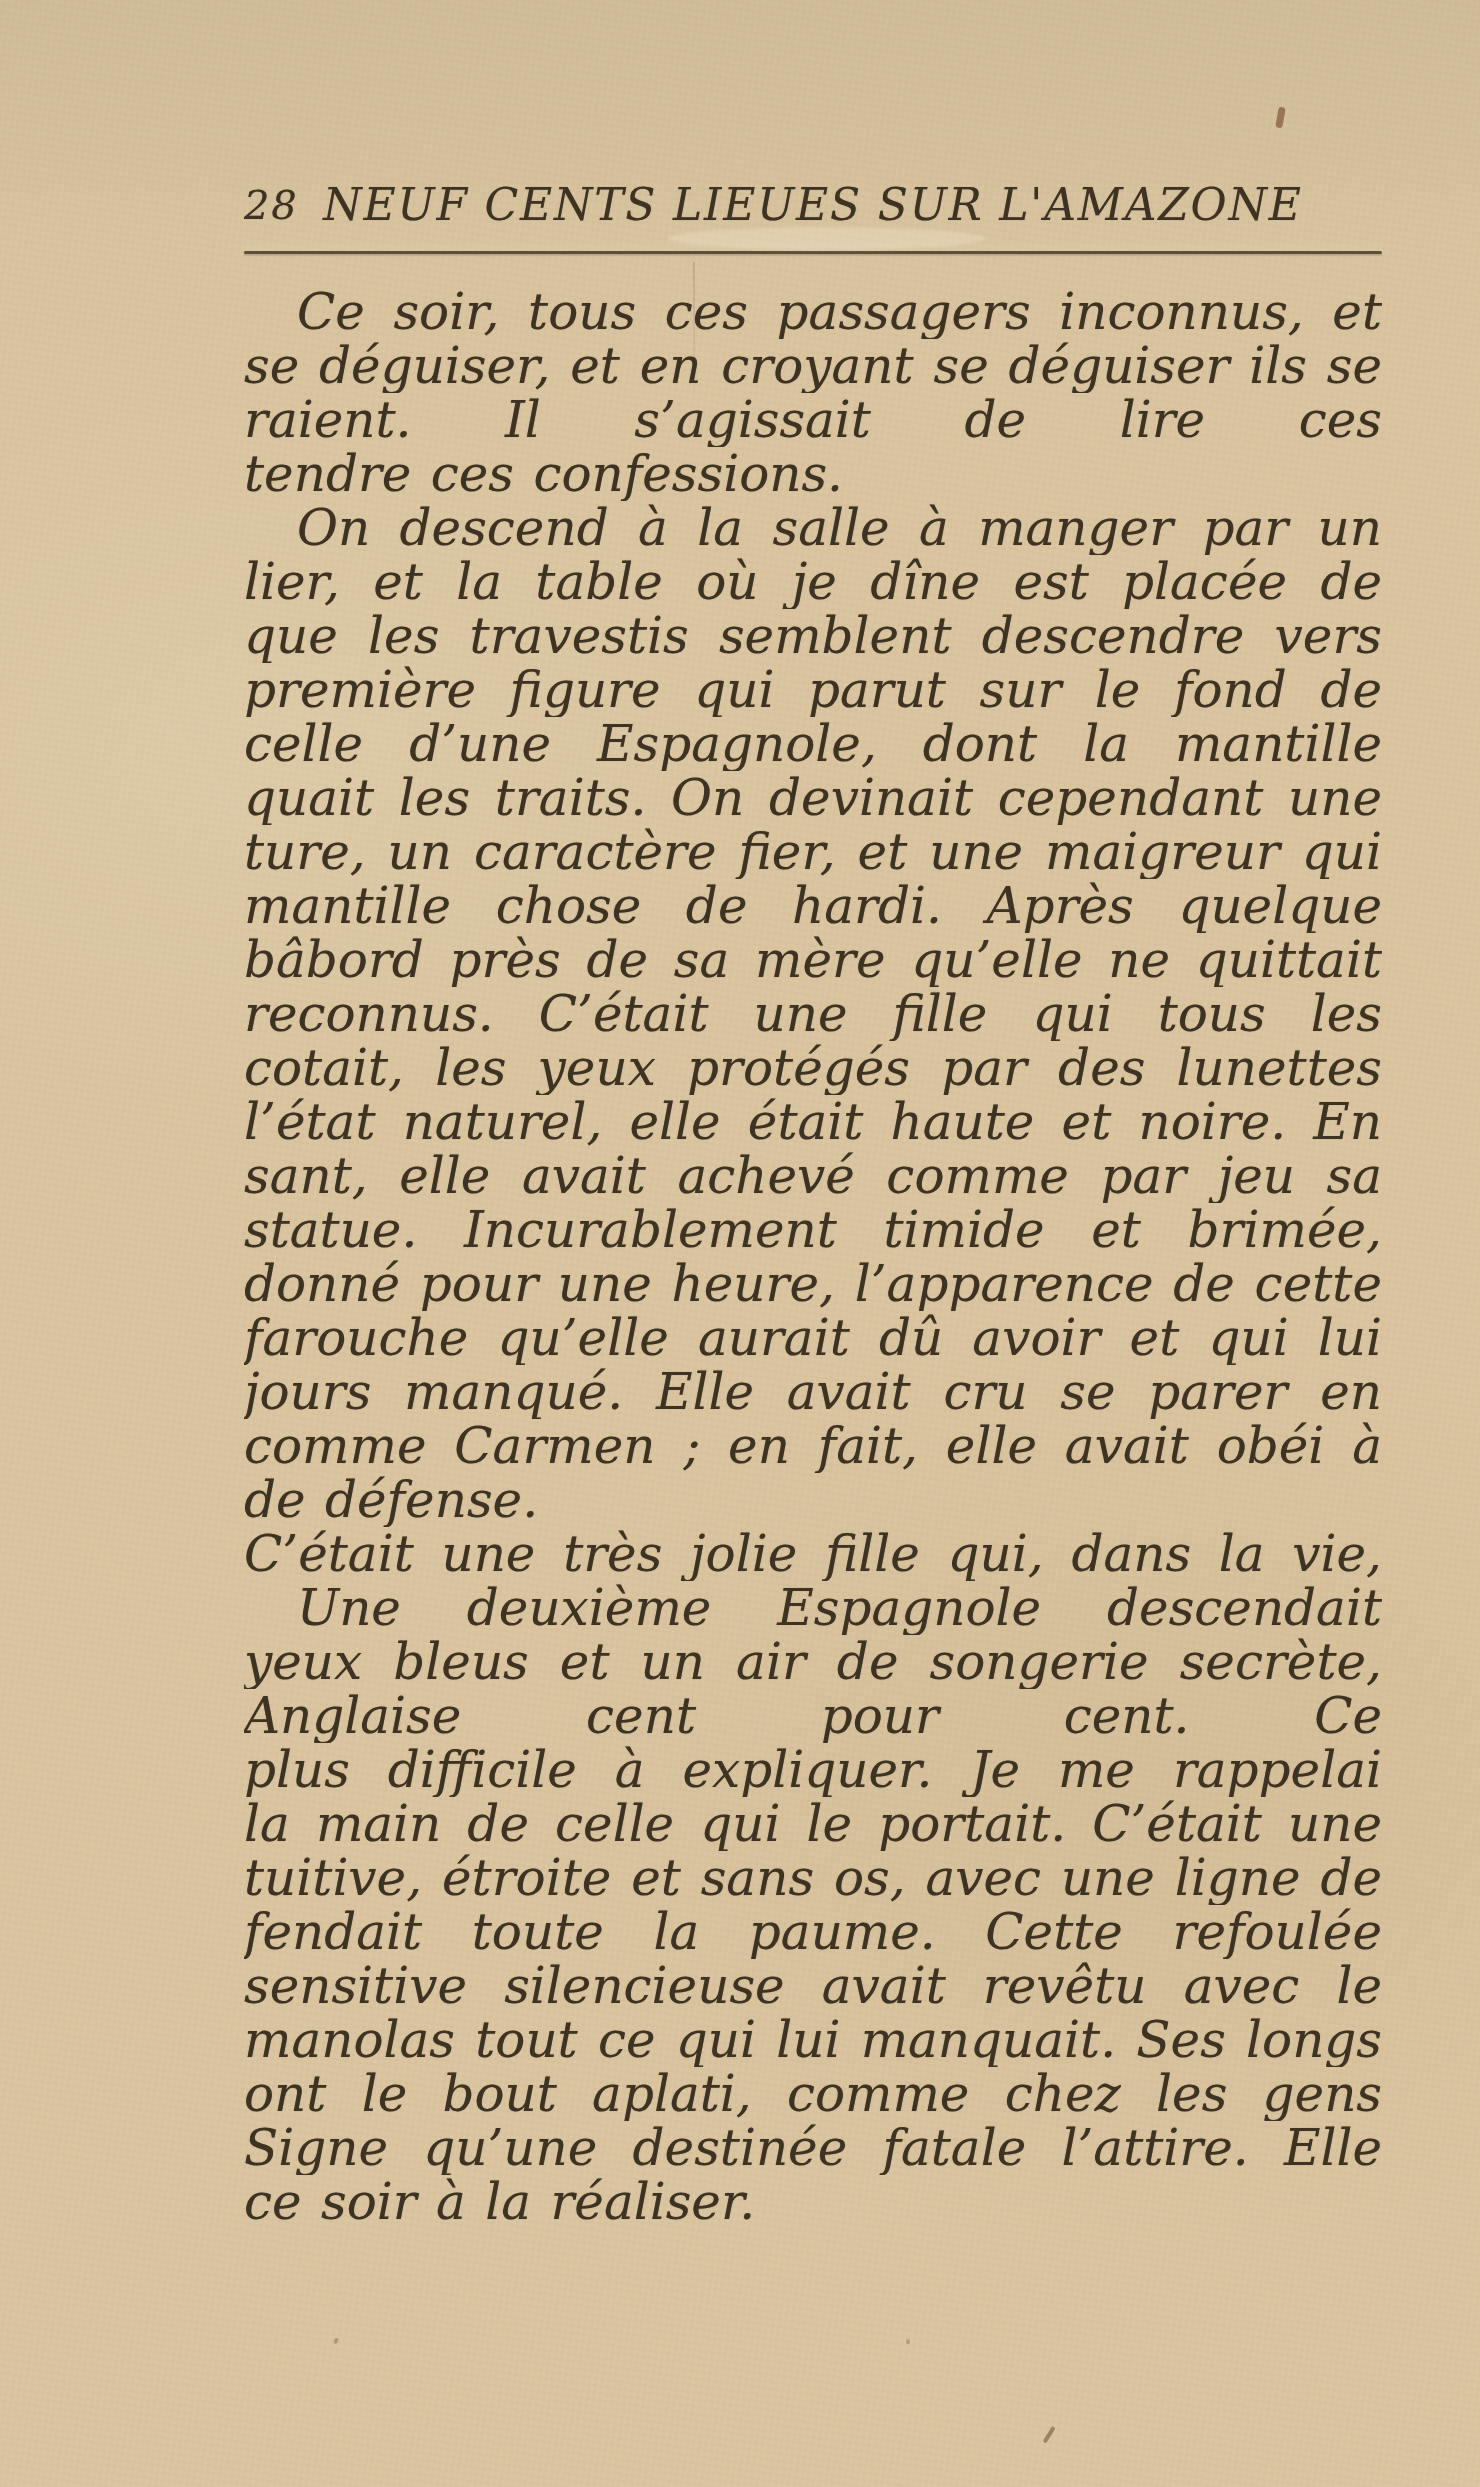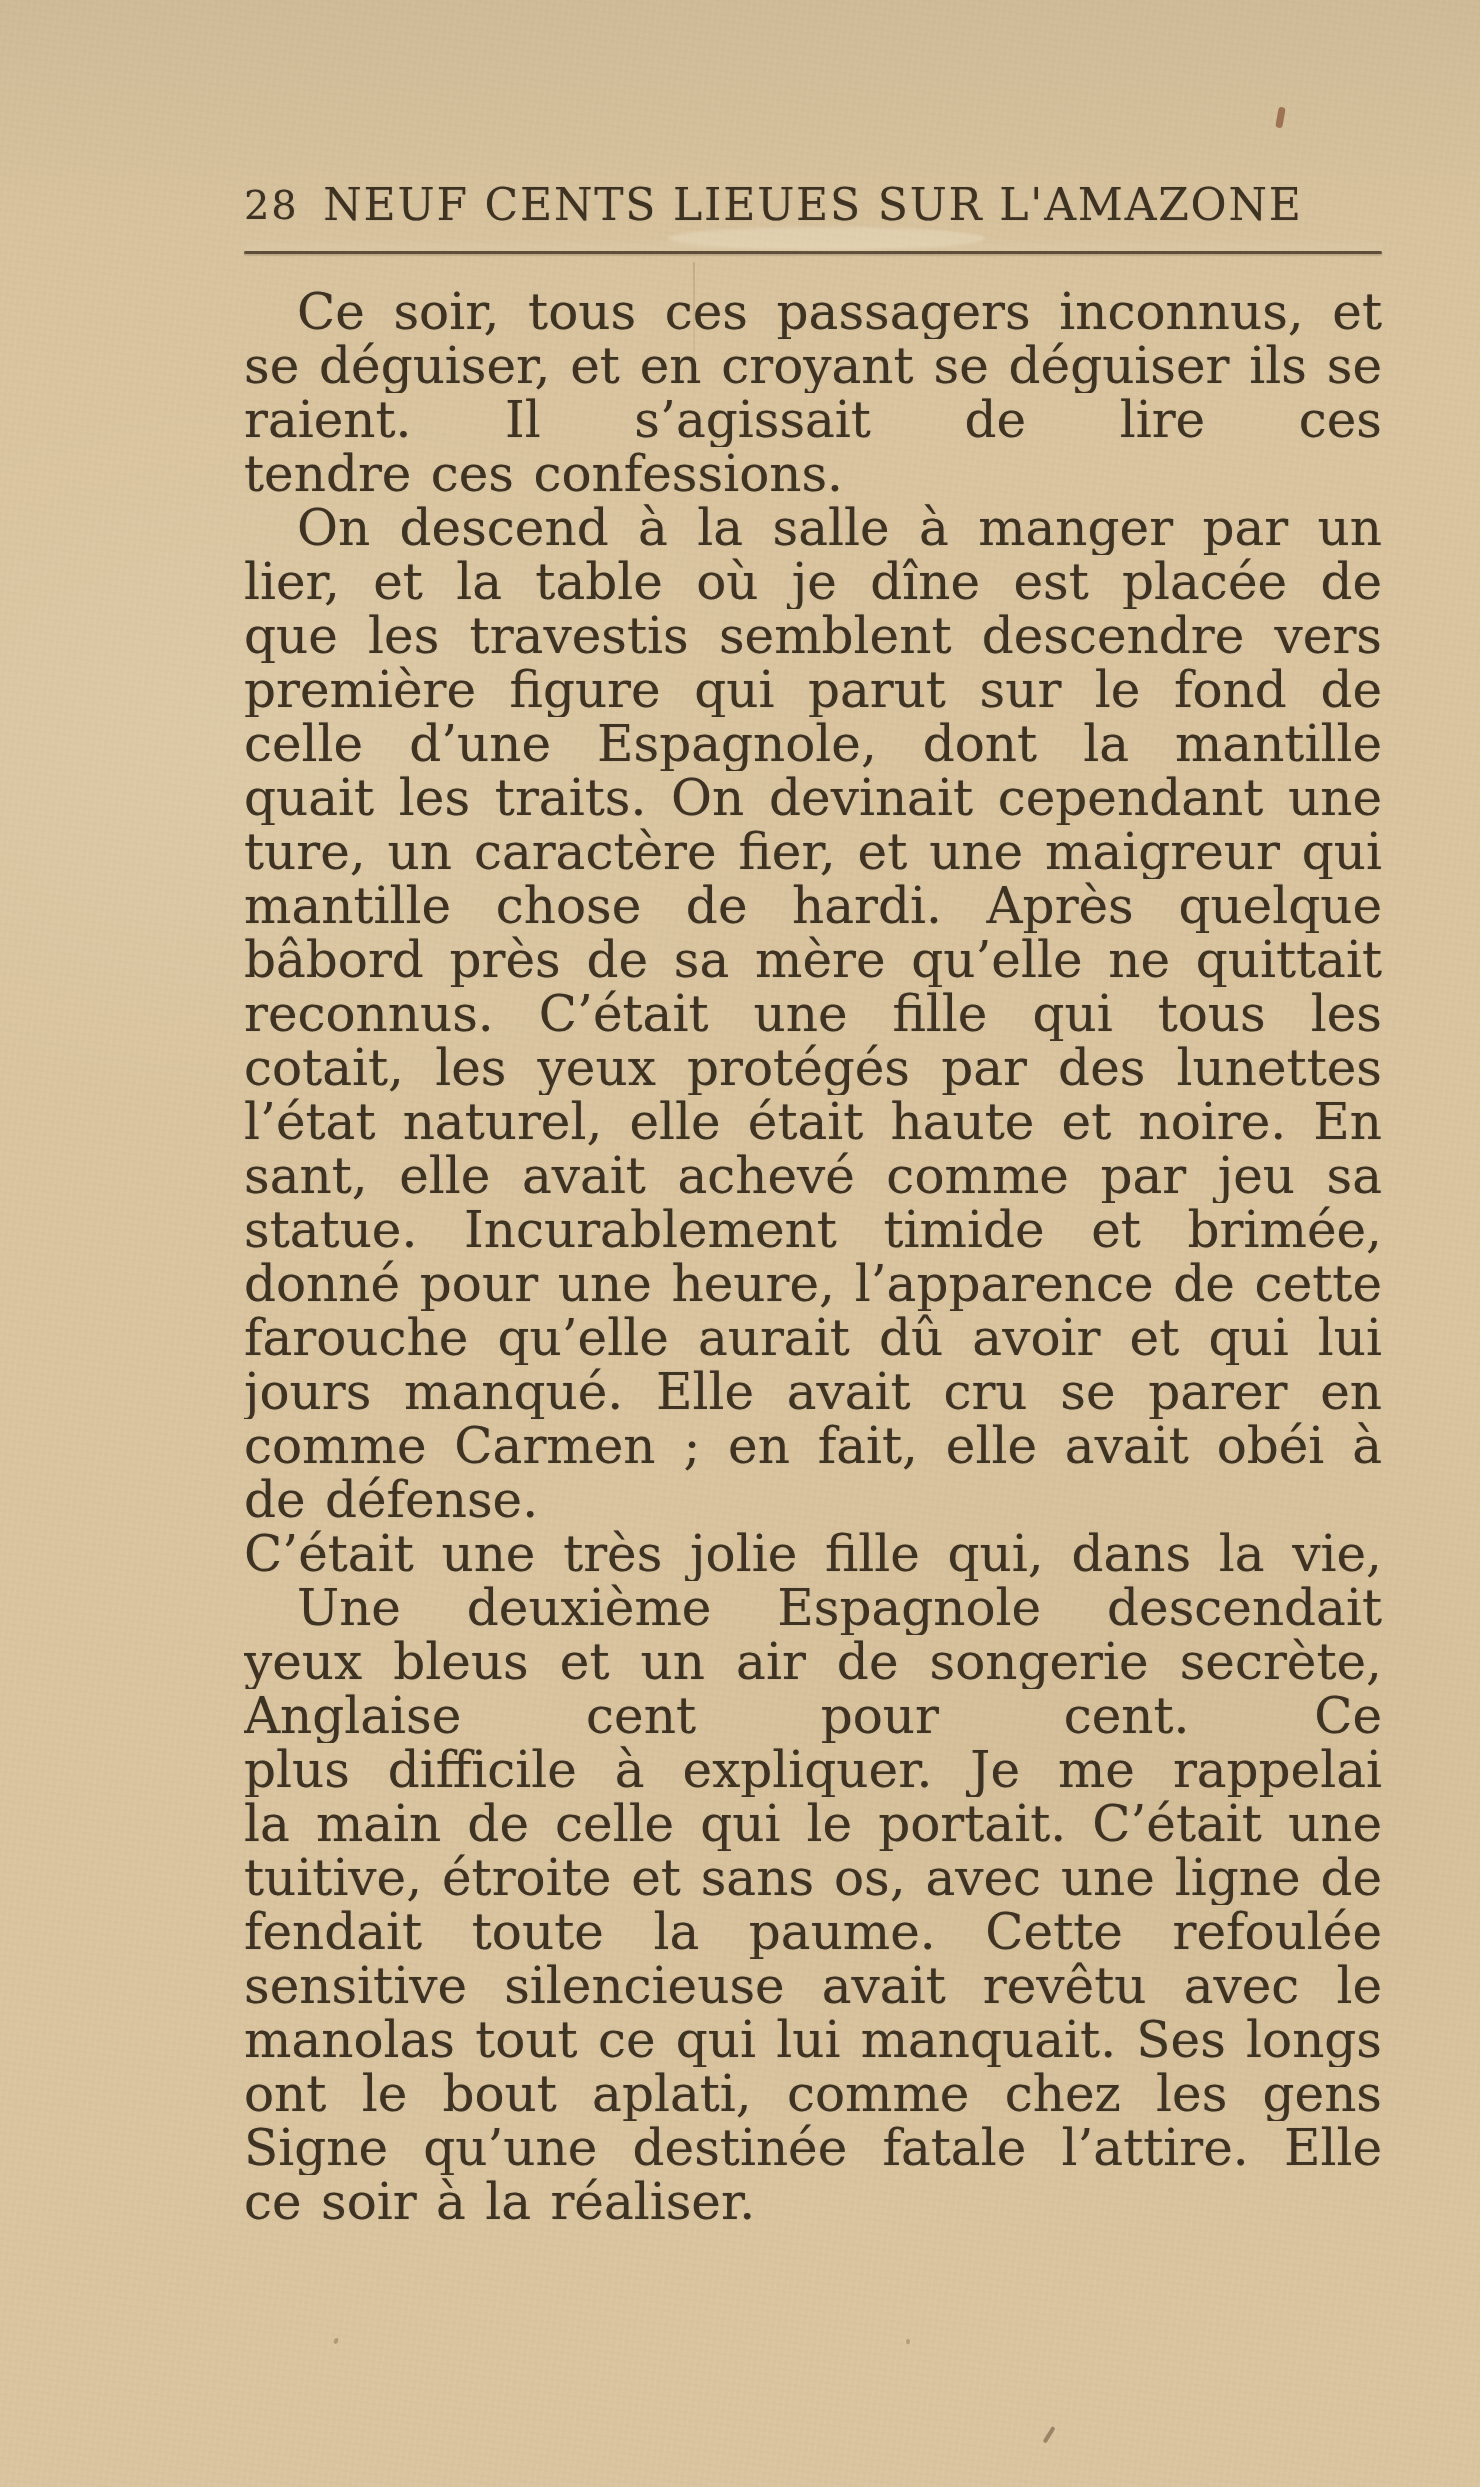--- a/index.html
+++ b/index.html
@@ -11,20 +11,21 @@
   .page{
     position:absolute;inset:0;
     background:
       radial-gradient(ellipse 140% 120% at 50% 55%, rgba(0,0,0,0) 55%, rgba(110,88,58,0.12) 100%),
       linear-gradient(180deg, rgba(118,104,82,0.10) 0%, rgba(118,104,82,0.02) 9%, rgba(0,0,0,0) 16%),
       radial-gradient(792px 528px at 18% 30%, rgba(255,248,230,0.10), rgba(0,0,0,0) 70%),
       radial-gradient(967px 704px at 78% 72%, rgba(150,122,80,0.08), rgba(0,0,0,0) 70%),
       repeating-linear-gradient(8deg, rgba(150,126,88,0.030) 0 2.6px, rgba(0,0,0,0) 2.6px 7px),
       repeating-linear-gradient(98deg, rgba(255,250,236,0.045) 0 1.8px, rgba(0,0,0,0) 1.8px 6.2px),
       var(--paper,#d9c49f);
+    font-style: italic;
   }
   .header{
     position:absolute;left:244px;top:174px;width:1138px;height:53px;
     color:var(--ink,#3e3223);
   }
   .page-num{
     position:absolute;left:0;bottom:1.8px;
     font-size:40px;letter-spacing:1.8px;line-height:1;
     text-shadow:0 0 0.9px rgba(62,50,35,0.45);
   }

